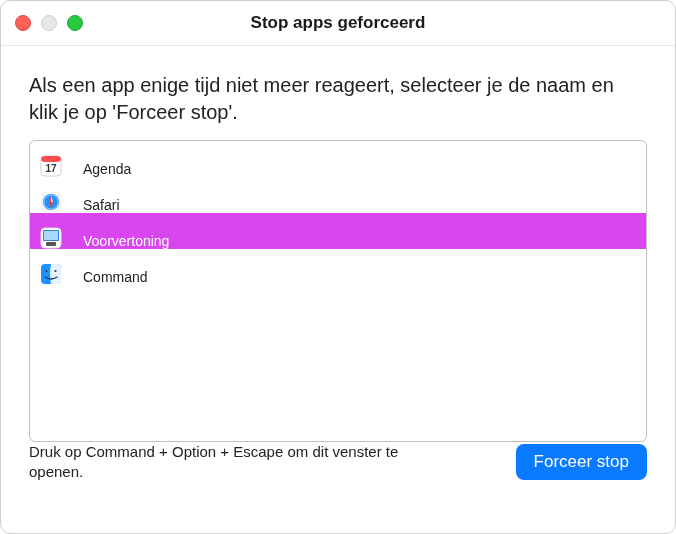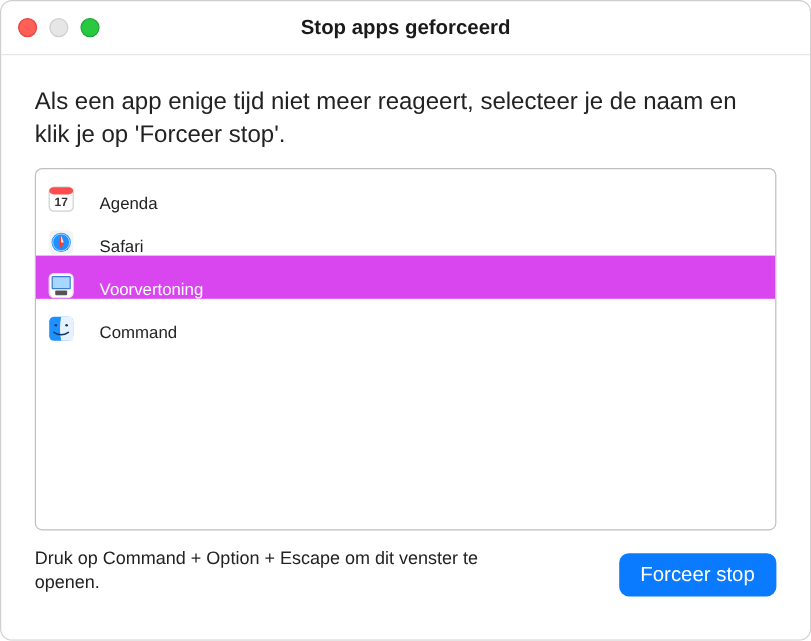--- a/index.html
+++ b/index.html
@@ -12,21 +12,21 @@
 .dot.max{background:#28c840;border:1px solid #20a634}
 .title{flex:1;text-align:center;font-size:17px;font-weight:600;color:#1a1a1a}
 .body{padding:20px 28px 2px 28px;display:flex;flex-direction:column;flex:1}
 .instruction{font-size:20px;line-height:1.35;color:#222;margin:6px 0 14px}
 .list{border:1px solid #bfbfbf;border-radius:6px;height:300px;overflow:hidden;background:#fff}
 .row{display:flex;align-items:flex-end;height:36px;padding:0 10px;gap:21px;cursor:default}
 .row.selected{background:#d946ef;color:#fff}
 .label{font-size:14px;color:#222}
 .row.selected .label{color:#fff}
 .icon{width:22px;height:22px;flex-shrink:0}
-.bottom{display:flex;align-items:flex-end;justify-content:space-between;margin-top:14px}
+.bottom{display:flex;align-items:center;justify-content:space-between;}
 .hint{font-size:15px;line-height:1.35;color:#222;max-width:420px}
 .btn{background:#0a7aff;color:#ffffff;font-size:17px;border:none;border-radius:8px;padding:8px 18px;cursor:pointer}
 svg{display:block}
 </style>
 </head>
 <body>
 
 <div class="window">
 
   <div class="titlebar">

